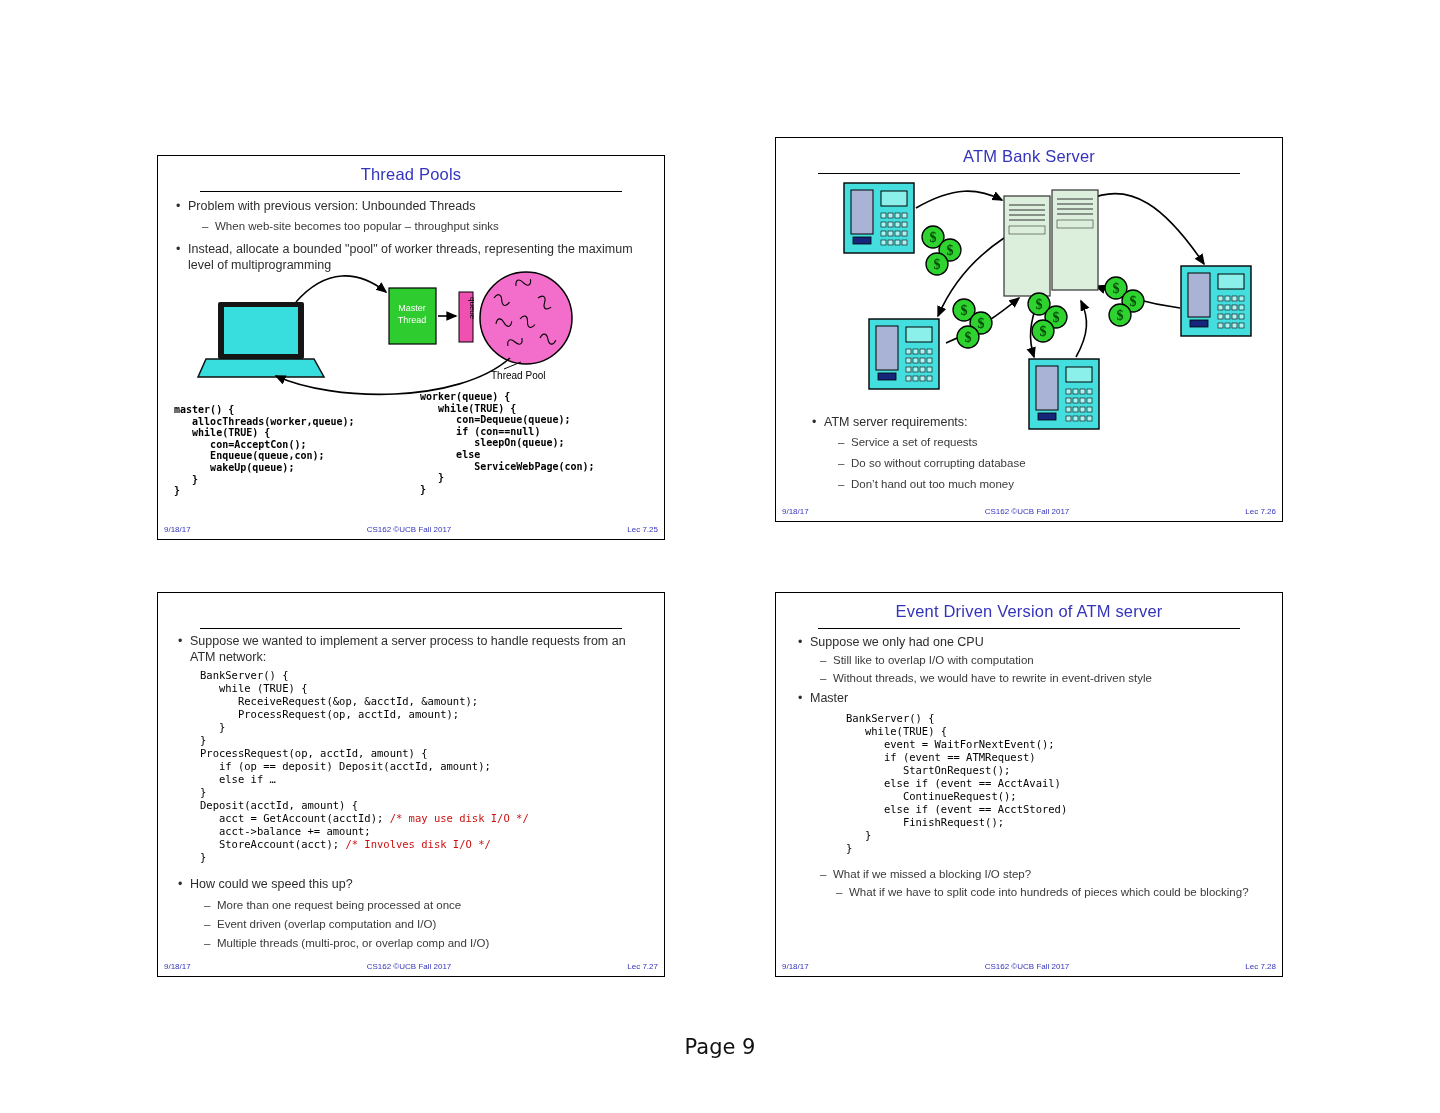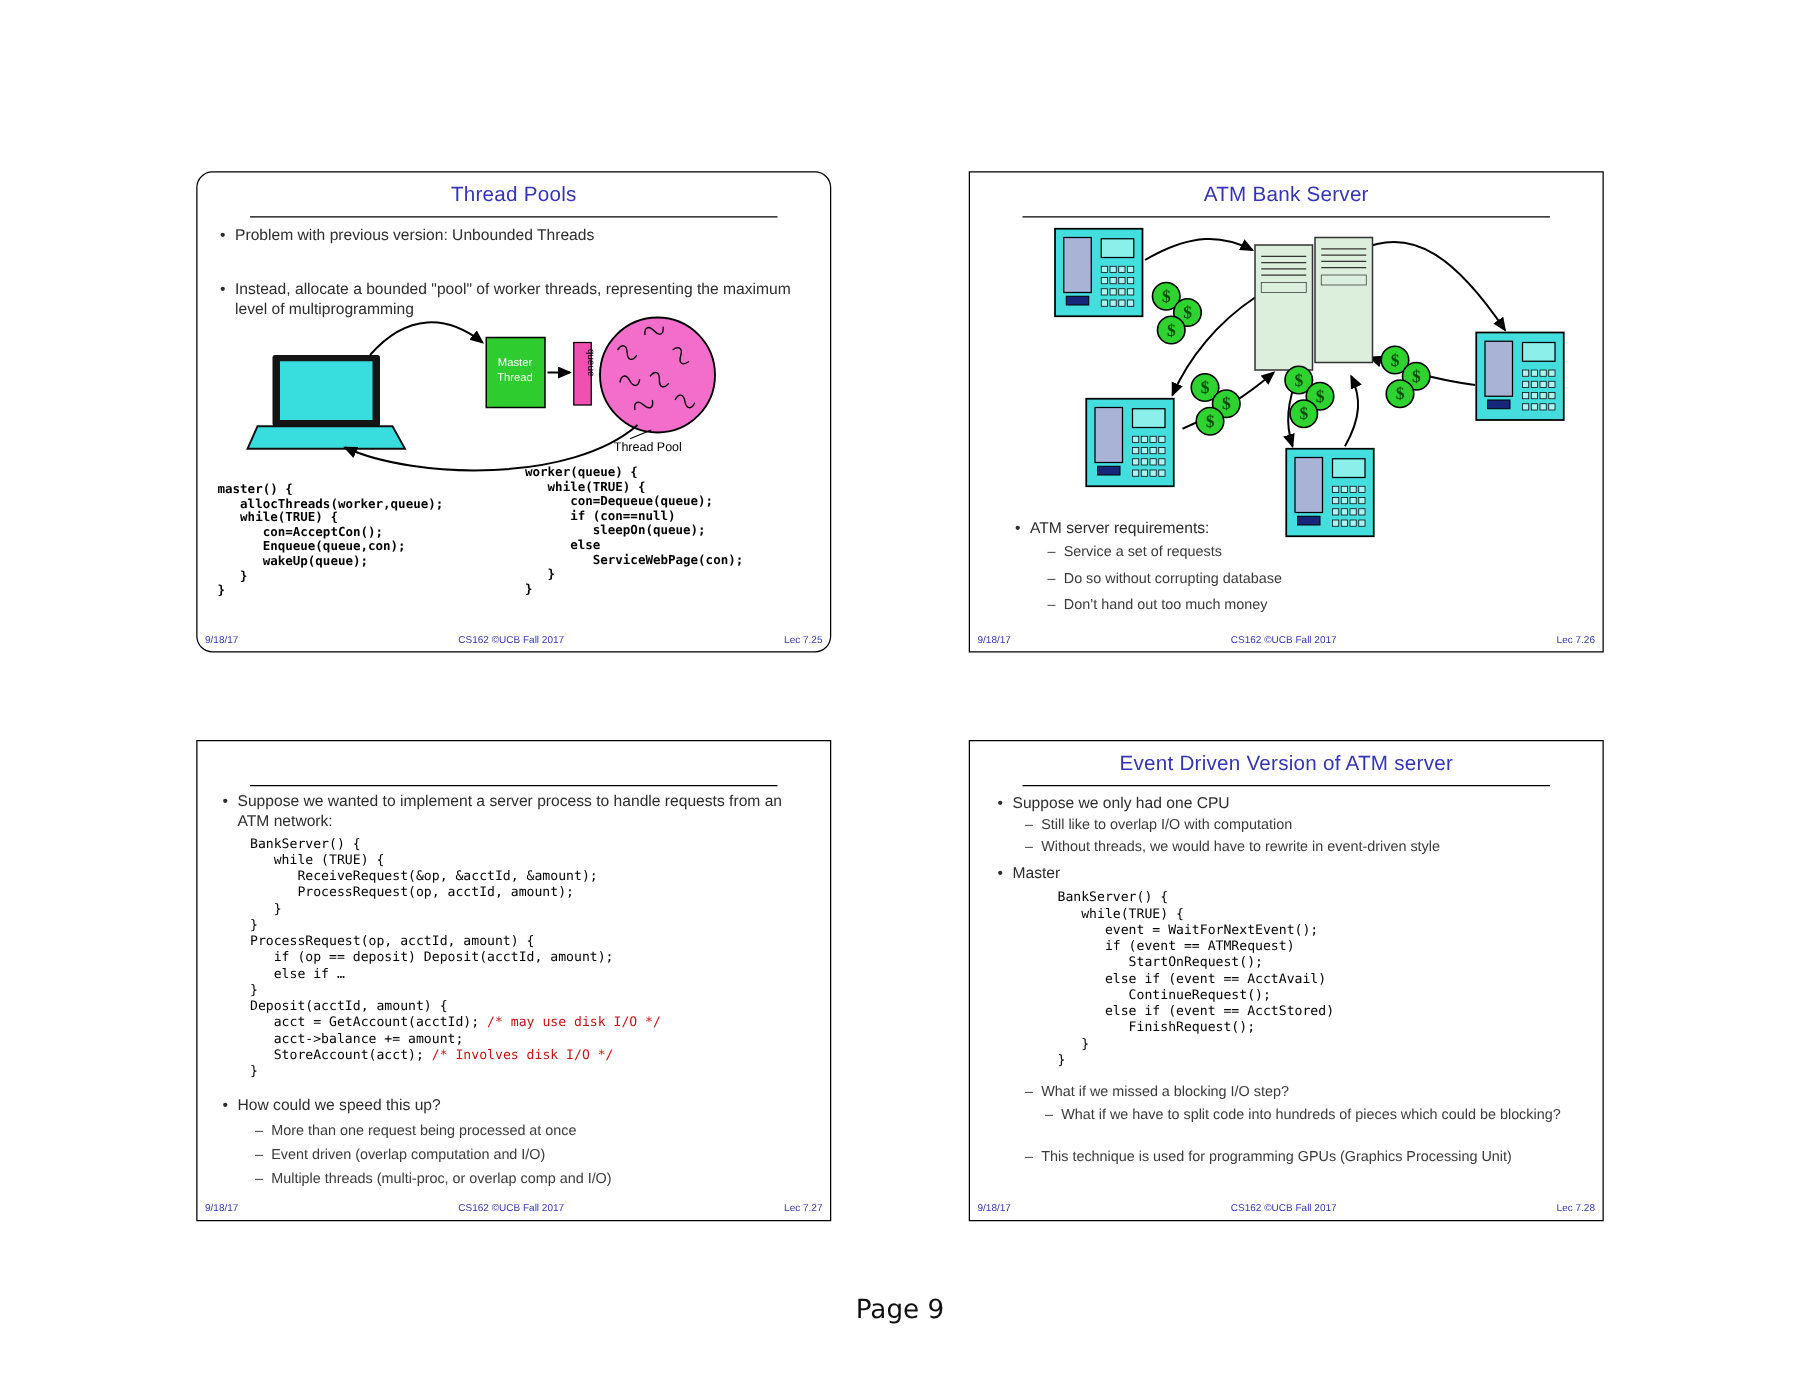--- a/index.html
+++ b/index.html
@@ -35,25 +35,26 @@
   }
   .diagram-svg { position:absolute; left:0; top:0; width:508px; height:385px; z-index:1; pointer-events:none; }
   .page-footer {
     position:absolute; left:0; top:1035px; width:100%; text-align:center;
     font-size:21px; color:#111; font-family:"DejaVu Sans", sans-serif;
   }
 </style>
 </head>
 <body>
 
-<div class="slide" style="left:157px; top:137px;border-radius:13px;">
+<div class="slide" style="left:157px; top:155px;">
   <div class="slide-title">Thread Pools</div>
   <div class="trule"></div>
 
   <div class="lv1" style="left:16px; top:42px; width:470px;">Problem with previous version: Unbounded Threads</div>
+  <div class="lv2" style="left:44px; top:63px; width:440px;">When web-site becomes too popular – throughput sinks</div>
   <div class="lv1" style="left:16px; top:85px; width:474px;">Instead, allocate a bounded "pool" of worker threads, representing the maximum level of multiprogramming</div>
 
   <svg class="diagram-svg" viewBox="0 0 508 385">
     <defs>
       <marker id="ah1" markerWidth="8" markerHeight="8" refX="6" refY="3" orient="auto">
         <path d="M0,0 L7,3 L0,6 z" fill="#000"></path>
       </marker>
       <g id="sqg">
         <path d="M0,0 C2,-6 6,-6 8,0 C10,6 14,6 16,0" stroke="#000" stroke-width="1.1" fill="none"></path>
       </g>
@@ -258,21 +259,20 @@
          StartOnRequest();
       else if (event == AcctAvail)
          ContinueRequest();
       else if (event == AcctStored)
          FinishRequest();
    }
 }</pre>
 
   <div class="lv2" style="left:44px; top:274px; width:440px;">What if we missed a blocking I/O step?</div>
   <div class="lv2" style="left:60px; top:292px; width:440px;">What if we have to split code into hundreds of pieces which could be blocking?</div>
-  <div class="lv2" style="left:44px; top:326px; width:440px;">This technique is used for programming GPUs (Graphics Processing Unit)</div>
 
   <div class="sfoot">
     <span>9/18/17</span>
     <span>CS162 ©UCB Fall 2017</span>
     <span>Lec 7.28</span>
   </div>
 </div>
 
 <div class="page-footer">Page 9</div>
 

